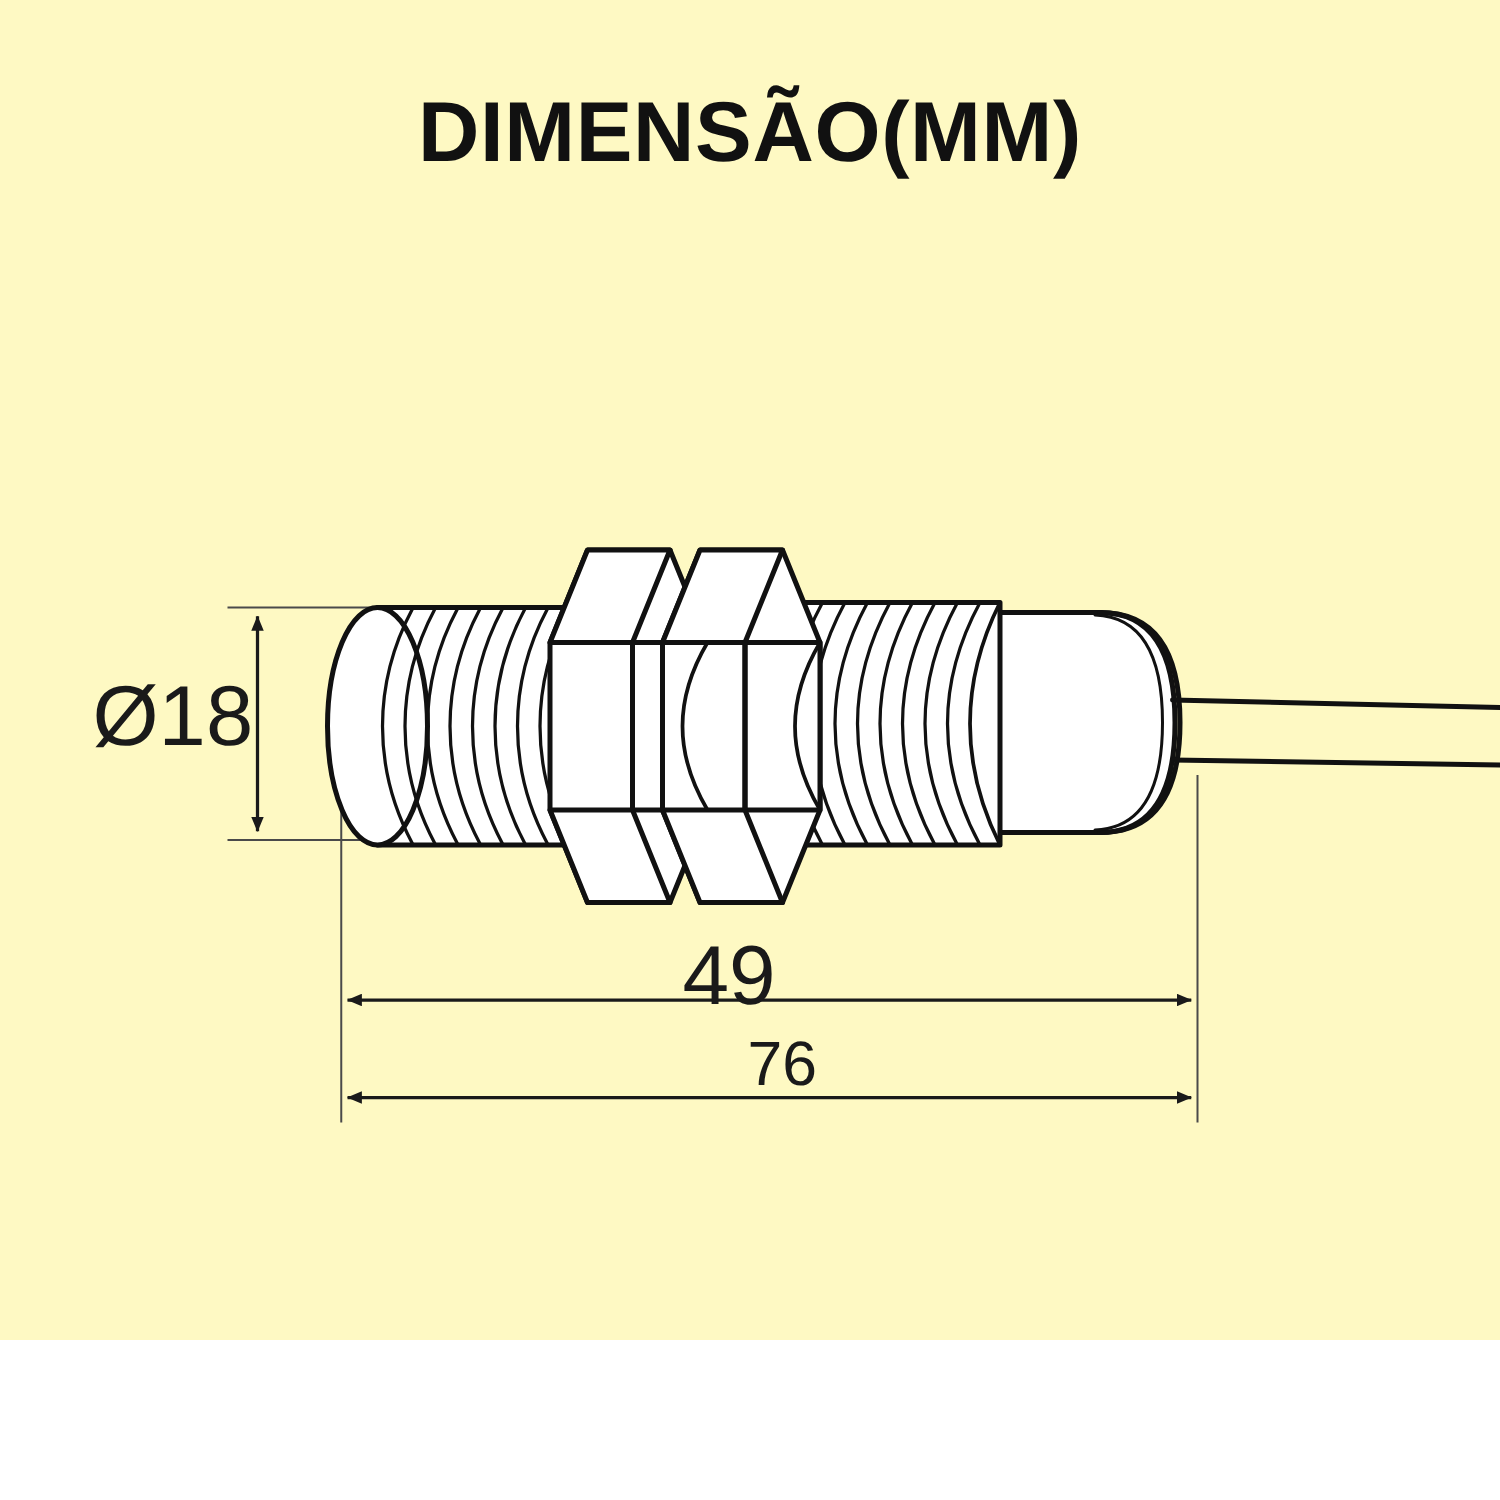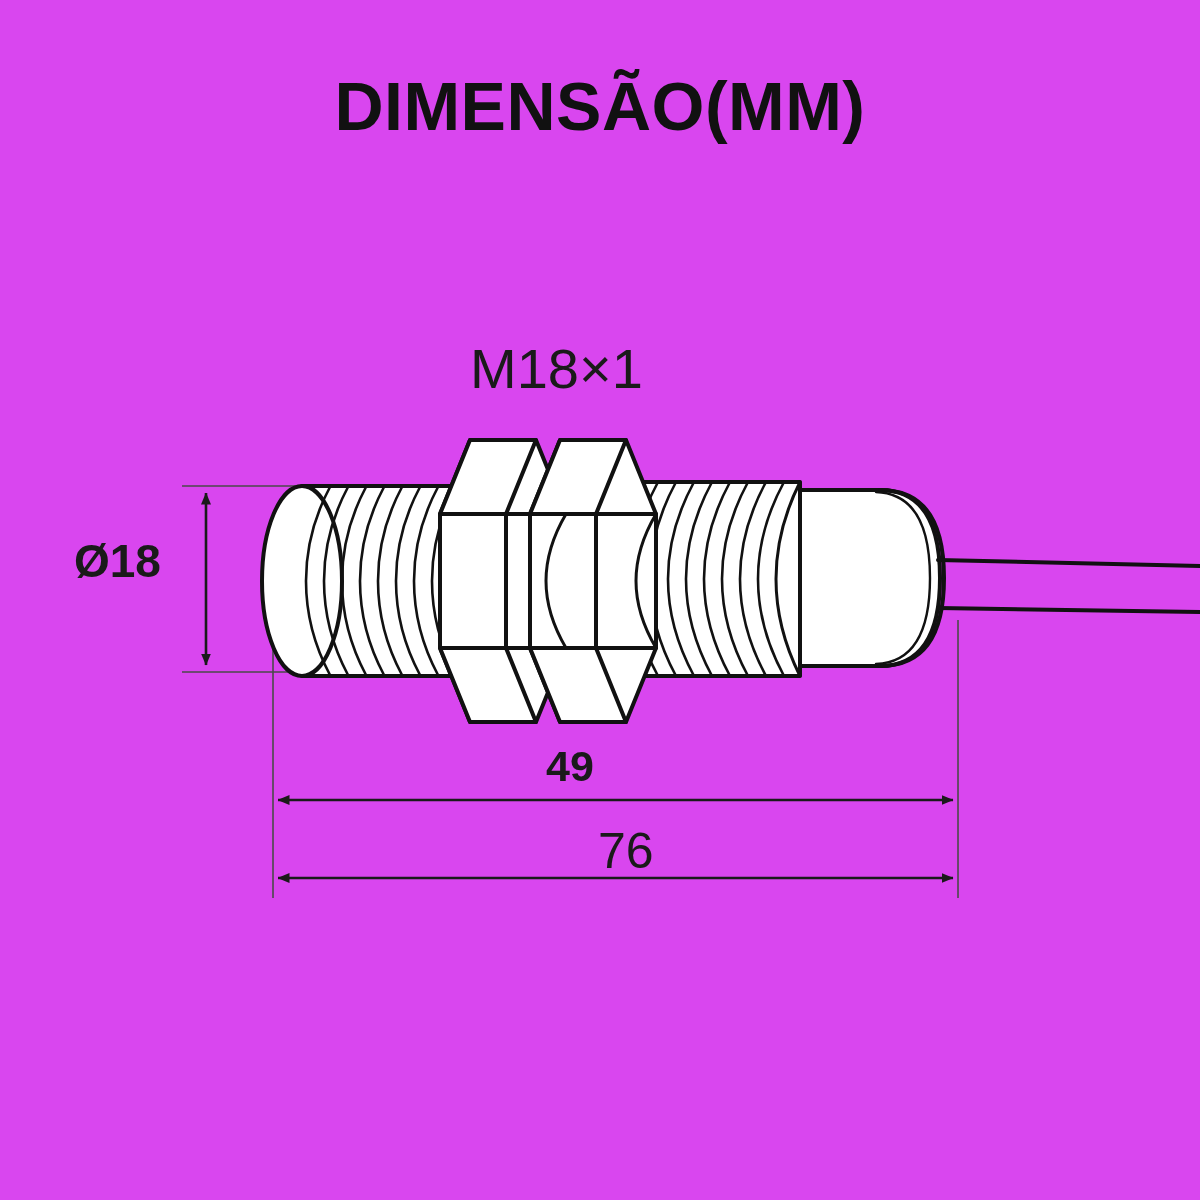--- a/index.html
+++ b/index.html
@@ -11,22 +11,22 @@
   body {
     width: 1200px;
     height: 1200px;
     overflow: hidden;
     font-family: "Liberation Sans", sans-serif;
     color: #111111;
   }
   #page {
     position: relative;
     width: 1200px;
-    height: 1200px;
-    background: #d946ef;
+    height: 1072px;
+    background: #fef9c3;
   }
   #title {
     position: absolute;
     left: 0;
     top: 72px;
     width: 1200px;
     text-align: center;
     font-family: "Liberation Sans", sans-serif;
     font-weight: bold;
     font-size: 68px;
@@ -50,28 +50,26 @@
     white-space: nowrap;
   }
   #label-thread {
     left: 470px;
     top: 336px;
     font-size: 56px;
   }
   #label-diameter {
     left: 74px;
     top: 534px;
-    font-size: 46px;
-    font-weight: bold;
+    font-size: 68px;
   }
   #label-len49 {
     left: 546px;
     top: 742px;
-    font-size: 43px;
-    font-weight: bold;
+    font-size: 67px;
   }
   #label-len76 {
     left: 598px;
     top: 822px;
     font-size: 50px;
   }
 </style>
 </head>
 <body>
 
@@ -180,21 +178,20 @@
       <g fill="none" stroke="#111111" stroke-width="3">
         <path d="M 566,514 Q 546,548 546,581 Q 546,614 566,648"></path>
       </g>
       <g fill="none" stroke="#111111" stroke-width="3">
         <path d="M 656,514 Q 636,548 636,581 Q 636,614 656,648"></path>
       </g>
 
     </g>
   </svg>
 
-  <div class="dim-label" id="label-thread">M18×1</div>
 
   <div class="dim-label" id="label-diameter">Ø18</div>
 
   <div class="dim-label" id="label-len49">49</div>
 
   <div class="dim-label" id="label-len76">76</div>
 
 </div>
 
 </body></html>

